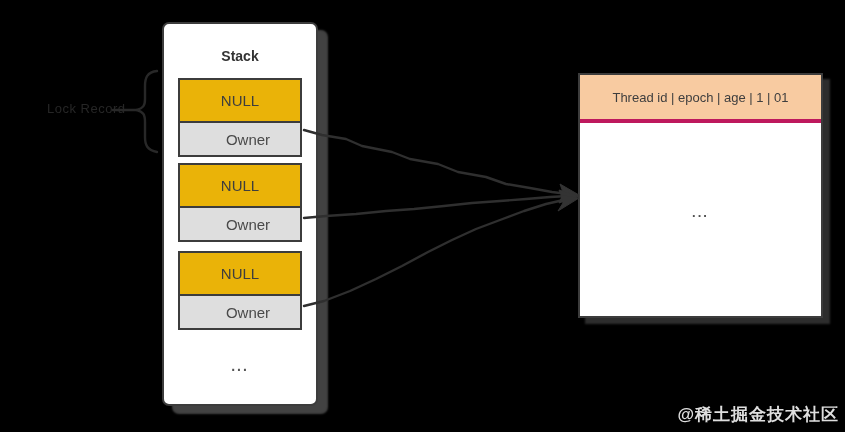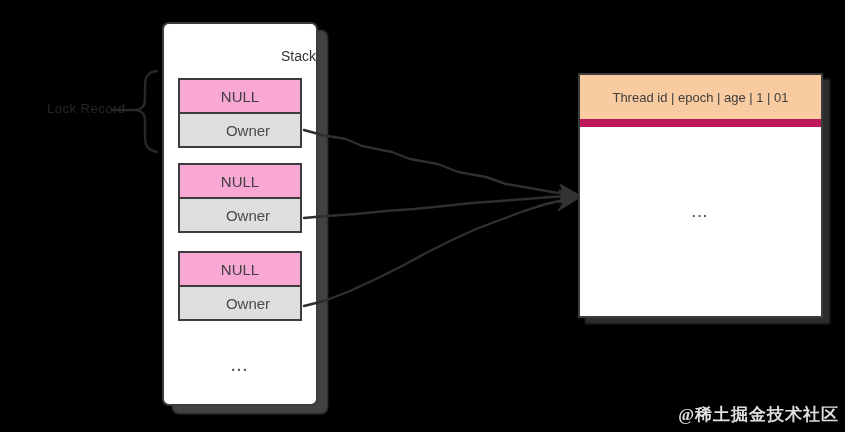--- a/index.html
+++ b/index.html
@@ -12,43 +12,43 @@
   }
   
   .stack-panel{
     position:absolute;left:162px;top:22px;width:156px;height:384px;
     background:#ffffff;border:2px solid #3c3c3c;border-radius:7px;
     box-shadow:10px 8px 2px rgba(120,120,120,0.55);
     box-sizing:border-box;
   }
   .stack-title{
     position:absolute;top:24px;left:0;width:100%;
-    text-align:right;font-size:14px;font-weight:normal;color:#333333;
+    text-align:center;font-size:14px;font-weight:bold;color:#333333;
   }
   .frame{position:absolute;left:14px;width:124px;}
   .frame.f1{top:54px;} .frame.f2{top:139px;} .frame.f3{top:227px;}
   .cell{
     box-sizing:border-box;width:124px;border:2px solid #3c3c3c;
     display:flex;align-items:center;justify-content:center;
     font-size:15px;color:#3e3e3e;
   }
-  .cell.null{height:36px;background:#f9a8d4;text-align:center;}
+  .cell.null{height:45px;background:#eab308;text-align:center;}
   .cell.owner{height:36px;background:#dedede;margin-top:-2px;color:#4a4a4a;padding-left:16px;}
   .stack-ellipsis{
     position:absolute;top:334px;left:0;width:100%;text-align:center;
     font-size:14px;color:#555555;letter-spacing:2px;font-weight:bold;
   }
   
   .object-table{
     position:absolute;left:578px;top:73px;width:245px;height:245px;
     background:#ffffff;border:2px solid #3c3c3c;box-sizing:border-box;
     box-shadow:7px 6px 2px rgba(90,90,90,0.5);
   }
   .object-header{
-    height:44px;background:#f8cba1;border-bottom:8px solid #be185d;
+    height:44px;background:#f8cba1;border-bottom:4px solid #be185d;
     display:flex;align-items:center;justify-content:center;
     font-size:13px;color:#3e3e3e;
   }
   .object-ellipsis{
     position:absolute;top:130px;left:0;width:100%;text-align:center;
     font-size:13px;color:#4f4f4f;letter-spacing:2px;font-weight:bold;
   }
   .object-title{
     position:absolute;left:655px;top:43px;width:95px;text-align:center;
     font-size:14px;font-weight:bold;color:#292929;
@@ -58,21 +58,20 @@
     position:absolute;left:47px;top:101px;
     font-size:13px;color:#262626;letter-spacing:0.5px;white-space:nowrap;
   }
   
   .overlay{position:absolute;left:0;top:0;width:845px;height:432px;pointer-events:none;}
   
   .watermark{
     position:absolute;right:6px;bottom:6px;
     font-size:17px;font-weight:bold;color:#dedede;letter-spacing:1px;
     text-shadow:1px 1px 0 #000,-1px -1px 0 #000,1px -1px 0 #000,-1px 1px 0 #000,0 0 4px #000;
-    font-family:Liberation Serif, serif;
   }
 </style>
 </head>
 <body>
 
 <div id="canvas">
 
   <div class="stack-panel">
     <div class="stack-title">Stack</div>
 

